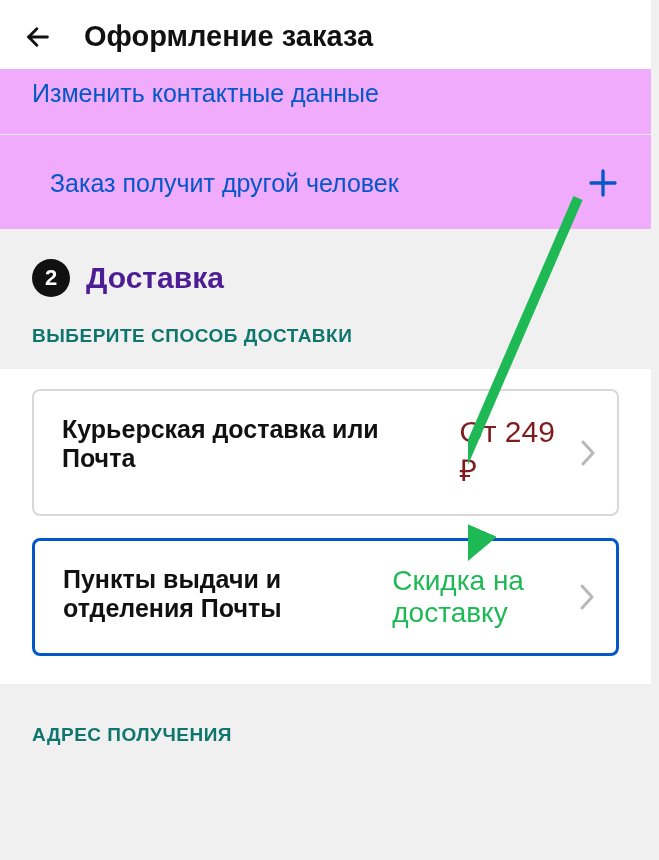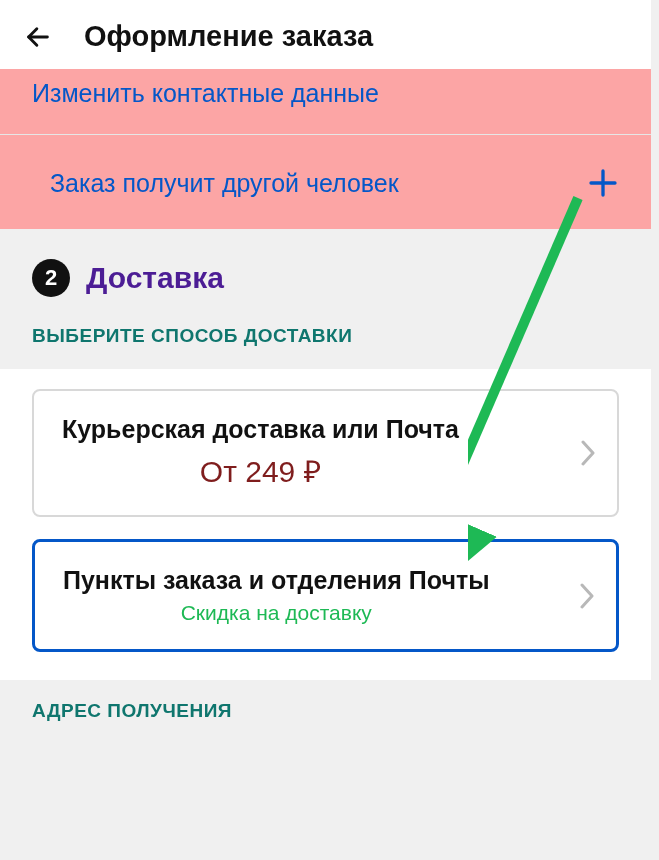--- a/index.html
+++ b/index.html
@@ -25,21 +25,21 @@
       cursor: pointer;
       margin-right: 32px;
     }
     .back-icon svg { width: 28px; height: 28px; }
     .header-title {
       font-size: 29px;
       font-weight: 700;
       color: #111;
     }
     .section-white {
-      background: #fca5a5;
+      background: #f0abfc;
       padding: 0 32px;
     }
     .edit-contact {
       color: #0457c8;
       font-size: 25px;
       font-weight: 500;
       padding: 10px 0 26px 0;
       cursor: pointer;
     }
     .divider {
@@ -117,49 +117,48 @@
       background: #fff;
     }
     .delivery-card.selected {
       border: 3px solid #0457c8;
     }
     .delivery-card:last-child {
       margin-bottom: 0;
     }
     .delivery-text {
       display: flex;
-      flex-direction: column;
+      flex-direction: row;
       gap: 6px;
-      text-align: center;
     }
     .delivery-title {
       font-size: 25px;
       font-weight: 800;
       color: #111;
     }
     .delivery-sub {
       font-size: 30px;
       color: #7f1d1d;
     }
     .delivery-sub.green {
       color: #1eb955;
-      font-size: 21px;
+      font-size: 28px;
     }
     .chevron {
       width: 18px;
       height: 30px;
       display: flex;
       align-items: center;
       justify-content: center;
       flex-shrink: 0;
     }
     .chevron svg { width: 14px; height: 26px; }
     .section-address {
       background: #f0f0f0;
-      padding: 20px 32px 20px 32px;
+      padding: 40px 32px 20px 32px;
     }
     .annotation-arrow {
       position: absolute;
       top: 188px;
       left: 468px;
       pointer-events: none;
       z-index: 10;
     }
     .container {
       position: relative;
@@ -215,21 +214,21 @@
       <div class="delivery-sub">От 249 ₽</div>
     </div>
     <div class="chevron">
       <svg viewBox="0 0 14 26" fill="none" stroke="#b8b8b8" stroke-width="3" stroke-linecap="round" stroke-linejoin="round">
         <polyline points="2,2 12,13 2,24"></polyline>
       </svg>
     </div>
   </div>
   <div class="delivery-card selected">
     <div class="delivery-text">
-      <div class="delivery-title">Пункты заказа и отделения Почты</div>
+      <div class="delivery-title">Пункты выдачи и отделения Почты</div>
       <div class="delivery-sub green">Скидка на доставку</div>
     </div>
     <div class="chevron">
       <svg viewBox="0 0 14 26" fill="none" stroke="#b8b8b8" stroke-width="3" stroke-linecap="round" stroke-linejoin="round">
         <polyline points="2,2 12,13 2,24"></polyline>
       </svg>
     </div>
   </div>
 </div>
 

